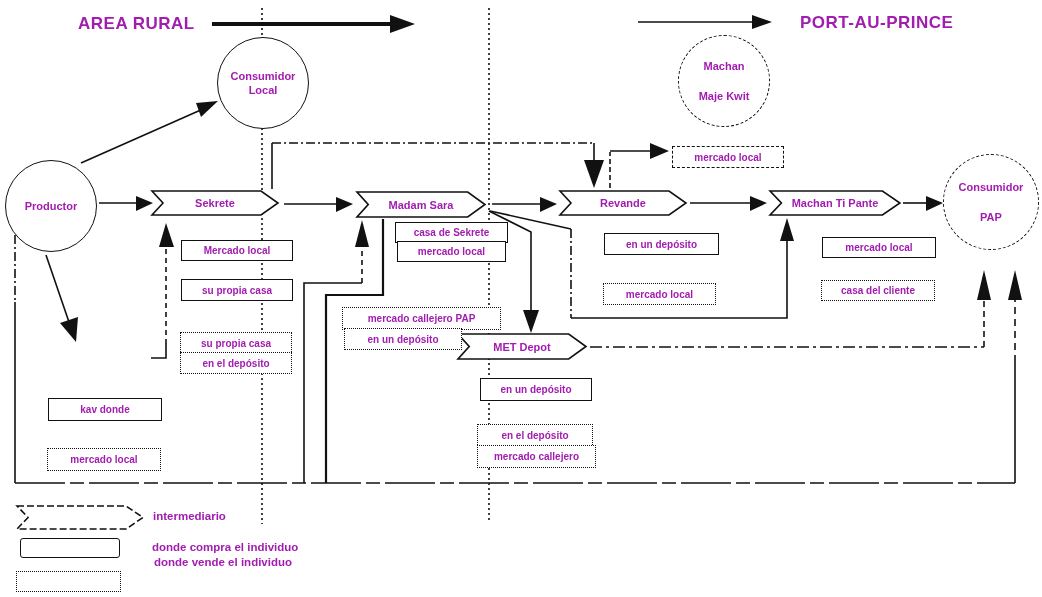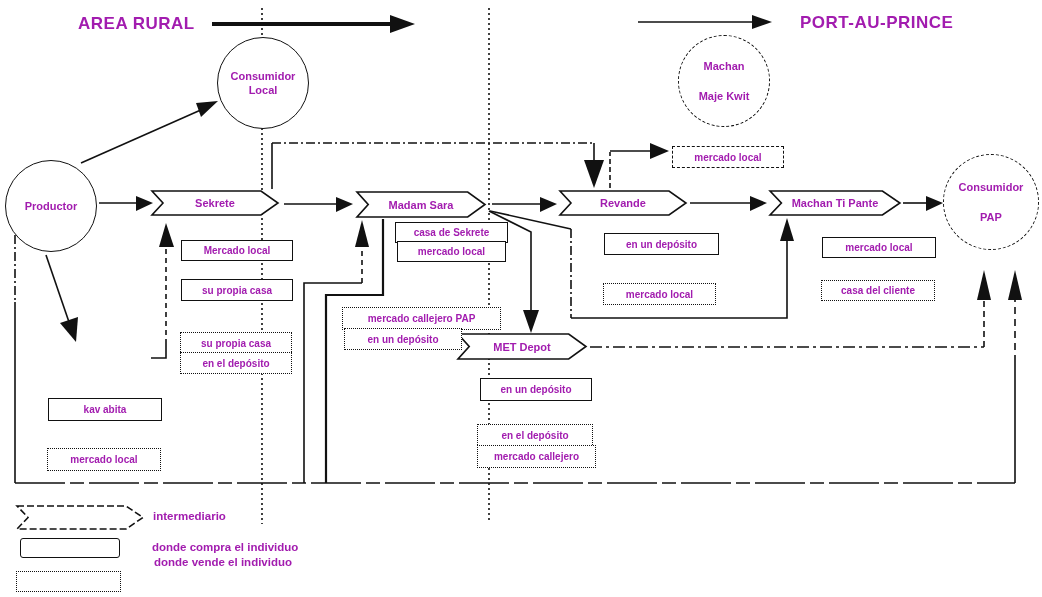--- a/index.html
+++ b/index.html
@@ -153,21 +153,21 @@
     <svg viewBox="0 0 130 26" preserveAspectRatio="none">
         <polygon points="2,1 111,1 128,13 111,25 2,25 13,13" fill="#fff" stroke="#111" stroke-width="1.6"></polygon>
       </svg>
     <span class="chev-label">MET Depot</span>
   </div>
 
   <div class="bx" style="left:181px;top:240px;width:106px;height:19px;">Mercado local</div>
   <div class="bx" style="left:181px;top:279px;width:106px;height:20px;">su propia casa</div>
   <div class="bx" style="left:395px;top:222px;width:107px;height:19px;">casa de Sekrete</div>
   <div class="bx" style="left:397px;top:241px;width:103px;height:19px;">mercado local</div>
-  <div class="bx" style="left:48px;top:398px;width:108px;height:21px;">kav abita</div>
+  <div class="bx" style="left:48px;top:398px;width:108px;height:21px;">kav donde</div>
   <div class="bx" style="left:604px;top:233px;width:109px;height:20px;">en un depósito</div>
   <div class="bx" style="left:822px;top:237px;width:108px;height:19px;">mercado local</div>
   <div class="bx" style="left:480px;top:378px;width:106px;height:21px;">en un depósito</div>
 
   <div class="bx dashed" style="left:672px;top:146px;width:106px;height:20px;">mercado local</div>
   <div class="bx dotted" style="left:180px;top:332px;width:106px;height:20px;">su propia casa</div>
   <div class="bx dotted" style="left:180px;top:352px;width:106px;height:20px;">en el depósito</div>
   <div class="bx dotted" style="left:342px;top:307px;width:153px;height:21px;">mercado callejero PAP</div>
   <div class="bx dotted" style="left:344px;top:328px;width:112px;height:20px;">en un depósito</div>
   <div class="bx dotted" style="left:47px;top:448px;width:108px;height:21px;">mercado local</div>

